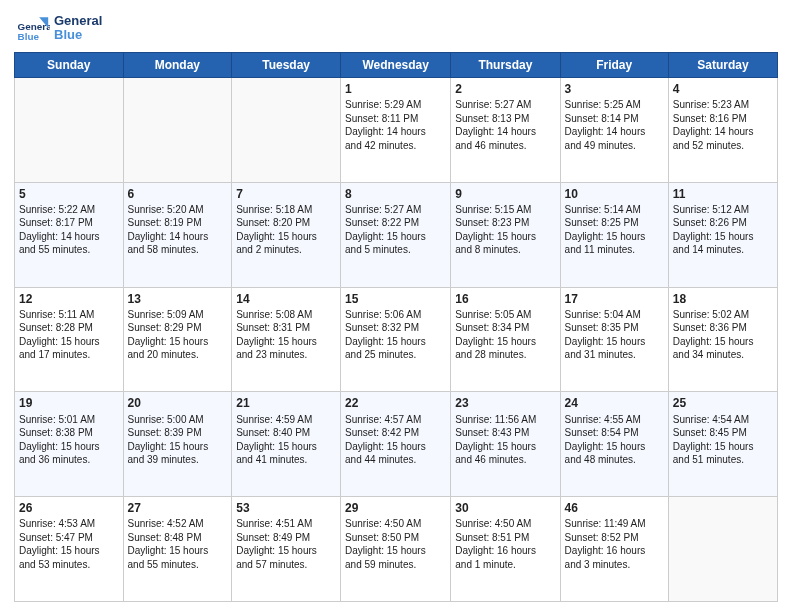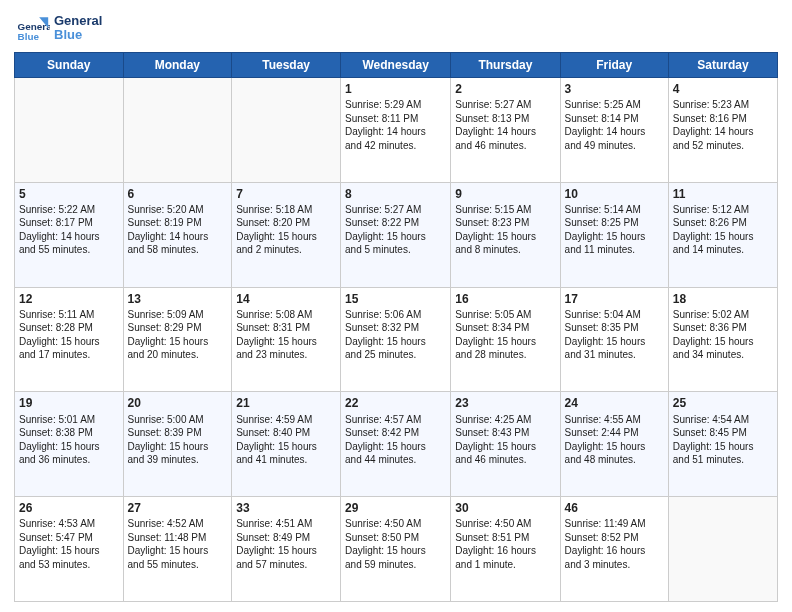--- a/index.html
+++ b/index.html
@@ -280,29 +280,29 @@
           </td>
           <td>
             <span class="day-num">22</span>
             <div>Sunrise: 4:57 AM</div>
             <div>Sunset: 8:42 PM</div>
             <div>Daylight: 15 hours</div>
             <div>and 44 minutes.</div>
           </td>
           <td>
             <span class="day-num">23</span>
-            <div>Sunrise: 4:25 AM</div>
+            <div>Sunrise: 11:56 AM</div>
             <div>Sunset: 8:43 PM</div>
             <div>Daylight: 15 hours</div>
             <div>and 46 minutes.</div>
           </td>
           <td>
             <span class="day-num">24</span>
             <div>Sunrise: 4:55 AM</div>
-            <div>Sunset: 2:44 PM</div>
+            <div>Sunset: 8:54 PM</div>
             <div>Daylight: 15 hours</div>
             <div>and 48 minutes.</div>
           </td>
           <td>
             <span class="day-num">25</span>
             <div>Sunrise: 4:54 AM</div>
             <div>Sunset: 8:45 PM</div>
             <div>Daylight: 15 hours</div>
             <div>and 51 minutes.</div>
           </td>
@@ -311,26 +311,26 @@
           <td>
             <span class="day-num">26</span>
             <div>Sunrise: 4:53 AM</div>
             <div>Sunset: 5:47 PM</div>
             <div>Daylight: 15 hours</div>
             <div>and 53 minutes.</div>
           </td>
           <td>
             <span class="day-num">27</span>
             <div>Sunrise: 4:52 AM</div>
-            <div>Sunset: 11:48 PM</div>
+            <div>Sunset: 8:48 PM</div>
             <div>Daylight: 15 hours</div>
             <div>and 55 minutes.</div>
           </td>
           <td>
-            <span class="day-num">33</span>
+            <span class="day-num">53</span>
             <div>Sunrise: 4:51 AM</div>
             <div>Sunset: 8:49 PM</div>
             <div>Daylight: 15 hours</div>
             <div>and 57 minutes.</div>
           </td>
           <td>
             <span class="day-num">29</span>
             <div>Sunrise: 4:50 AM</div>
             <div>Sunset: 8:50 PM</div>
             <div>Daylight: 15 hours</div>

